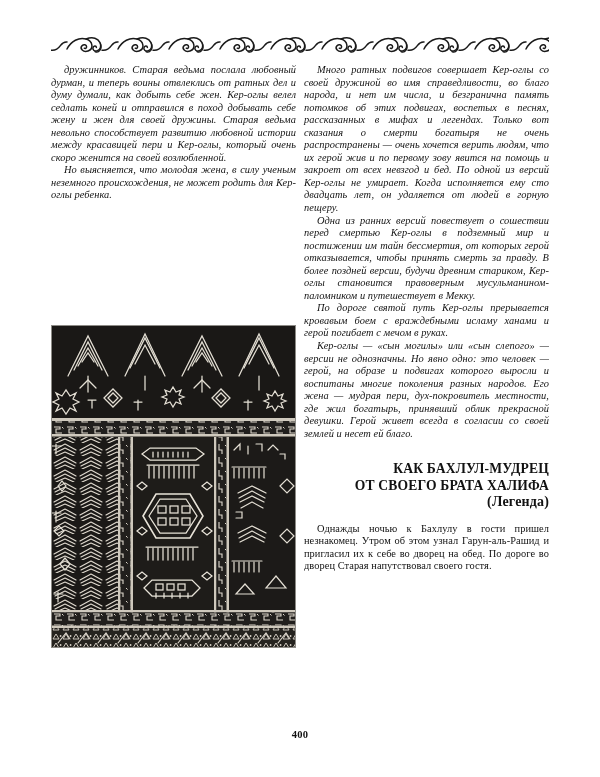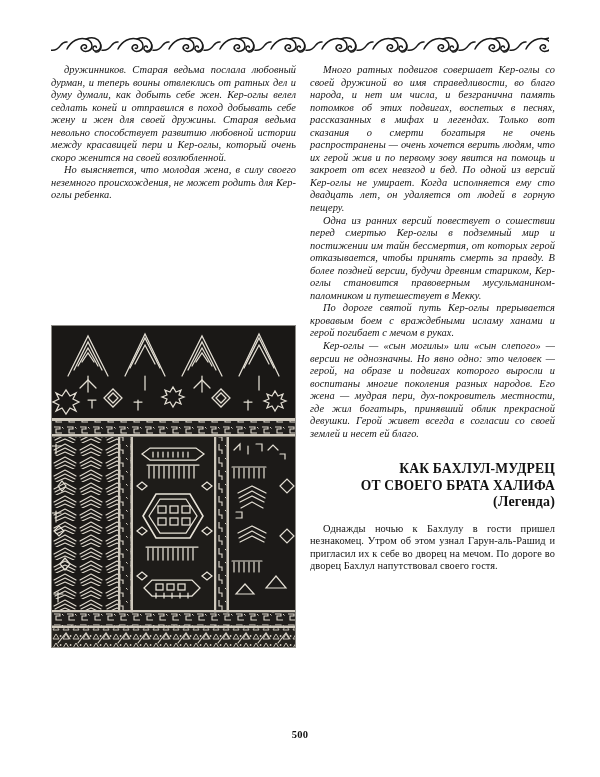--- a/index.html
+++ b/index.html
@@ -43,21 +43,21 @@
     top: 64px;
     width: 498px;
     height: 660px;
   }
   .col {
     position: absolute;
     top: 0;
     width: 245px;
   }
   .col-left  { left: 0; }
-  .col-right { left: 259px; }
+  .col-right { left: 253px; }
 
   p {
     margin: 0;
     font-size: 10.4px;
     line-height: 12.55px;
     text-align: justify;
     text-indent: 13px;
     font-style: italic;
     letter-spacing: .005em;
     -webkit-hyphens: auto;
@@ -156,21 +156,21 @@
         <use href="#unit" x="408"></use>
         <use href="#unit" x="459"></use>
       </g>
     </svg>
   </div>
 
   <div class="columns">
 
     <div class="col col-left">
       <p>дружинников. Старая ведьма послала любовный дурман, и теперь воины отвлеклись от ратных дел и думу думали, как добыть себе жен. Кер-оглы велел седлать коней и отправился в поход добывать себе жену и жен для своей дружины. Старая ведьма невольно способствует развитию любовной истории между красавицей пери и Кер-оглы, который очень скоро женится на своей возлюбленной.</p>
-      <p>Но выясняется, что молодая жена, в силу своего неземного происхождения, не может родить для Кер-оглы ребенка.</p>
+      <p>Но выясняется, что молодая жена, в силу ученым неземного происхождения, не может родить для Кер-оглы ребенка.</p>
 
       <div class="figure">
         <div class="carpet">
           <svg width="243" height="321" viewBox="0 0 243 321" aria-hidden="true">
             <defs>
 
               <pattern id="guard" x="0" y="0" width="13" height="11" patternUnits="userSpaceOnUse">
                 <rect width="13" height="11" fill="#211f1d"></rect>
                 <path d="M2,2 L8,2 L8,4 L4,4 L4,8 L10,8" fill="none" stroke="#ded8cd" stroke-width="1.1"></path>
                 <path d="M10,2 L11.5,3.5" stroke="#ded8cd" stroke-width="1"></path>
@@ -385,20 +385,20 @@
       <p>Одна из ранних версий повествует о сошествии перед смертью Кер-оглы в подземный мир и постижении им тайн бессмертия, от которых герой отказывается, чтобы принять смерть за правду. В более поздней версии, будучи древним стариком, Кер-оглы становится правоверным мусульманином-паломником и путешествует в Мекку.</p>
       <p>По дороге святой путь Кер-оглы прерывается кровавым боем с враждебными исламу ханами и герой погибает с мечом в руках.</p>
       <p>Кер-оглы — «сын могилы» или «сын слепого» — версии не однозначны. Но явно одно: это человек — герой, на образе и подвигах которого выросли и воспитаны многие поколения разных народов. Его жена — мудрая пери, дух-покровитель местности, где жил богатырь, принявший облик прекрасной девушки. Герой живет всегда в согласии со своей землей и несет ей благо.</p>
 
       <div class="section-heading">
         <div>КАК БАХЛУЛ-МУДРЕЦ</div>
         <div>ОТ СВОЕГО БРАТА ХАЛИФА</div>
         <div class="sub">(Легенда)</div>
       </div>
 
-      <p class="roman after-heading">Однажды ночью к Бахлулу в гости пришел незнакомец. Утром об этом узнал Гарун-аль-Рашид и пригласил их к себе во дворец на мечом. По дороге во дворец Бахлул напутствовал своего гостя.</p>
+      <p class="roman after-heading">Однажды ночью к Бахлулу в гости пришел незнакомец. Утром об этом узнал Гарун-аль-Рашид и пригласил их к себе во дворец на обед. По дороге во дворец Старая напутствовал своего гостя.</p>
     </div>
 
   </div>
 
-  <div class="folio">500</div>
+  <div class="folio">400</div>
 
 </div>
 
 </body></html>

